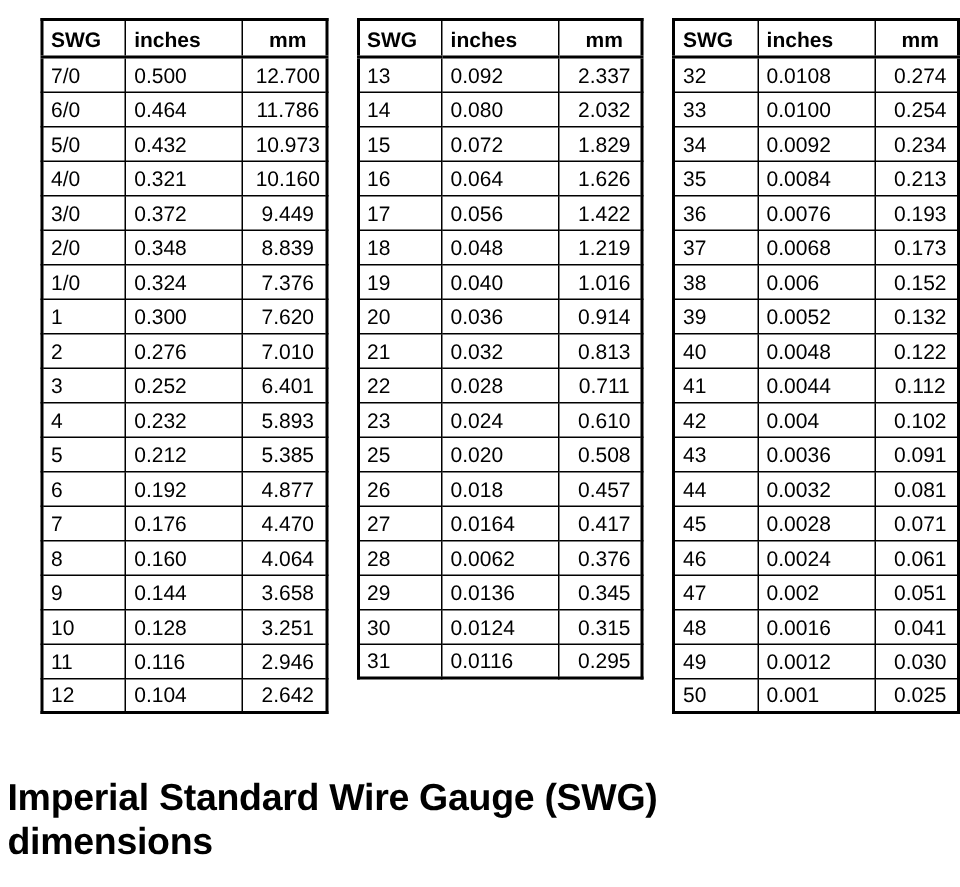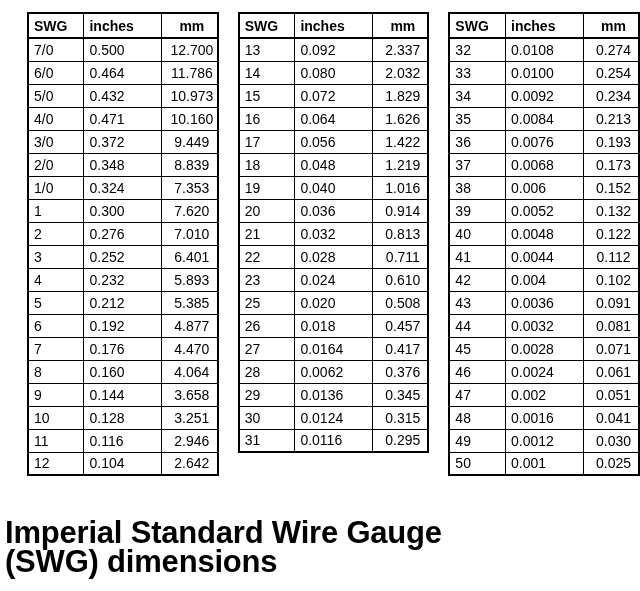--- a/index.html
+++ b/index.html
@@ -55,21 +55,21 @@
 
   table.swg-table .col-swg    { width: 58px; }
   table.swg-table .col-inches { width: 81px; }
   table.swg-table .col-mm     { width: 57px; text-align: center; }
 
   #caption {
     position: absolute;
     left: 5px;
     top: 518px;
     width: 470px;
-    font-size: 31px;
+    font-size: 25px;
     line-height: 29px;
     font-weight: bold;
     letter-spacing: -0.2px;
   }
 </style>
 </head>
 <body>
 
 <div id="tables-row">
     <table class="swg-table">
@@ -91,37 +91,37 @@
           <td class="col-inches">0.464</td>
           <td class="col-mm">11.786</td>
         </tr>
         <tr>
           <td class="col-swg">5/0</td>
           <td class="col-inches">0.432</td>
           <td class="col-mm">10.973</td>
         </tr>
         <tr>
           <td class="col-swg">4/0</td>
-          <td class="col-inches">0.471</td>
+          <td class="col-inches">0.321</td>
           <td class="col-mm">10.160</td>
         </tr>
         <tr>
           <td class="col-swg">3/0</td>
           <td class="col-inches">0.372</td>
           <td class="col-mm">9.449</td>
         </tr>
         <tr>
           <td class="col-swg">2/0</td>
           <td class="col-inches">0.348</td>
           <td class="col-mm">8.839</td>
         </tr>
         <tr>
           <td class="col-swg">1/0</td>
           <td class="col-inches">0.324</td>
-          <td class="col-mm">7.353</td>
+          <td class="col-mm">7.376</td>
         </tr>
         <tr>
           <td class="col-swg">1</td>
           <td class="col-inches">0.300</td>
           <td class="col-mm">7.620</td>
         </tr>
         <tr>
           <td class="col-swg">2</td>
           <td class="col-inches">0.276</td>
           <td class="col-mm">7.010</td>

